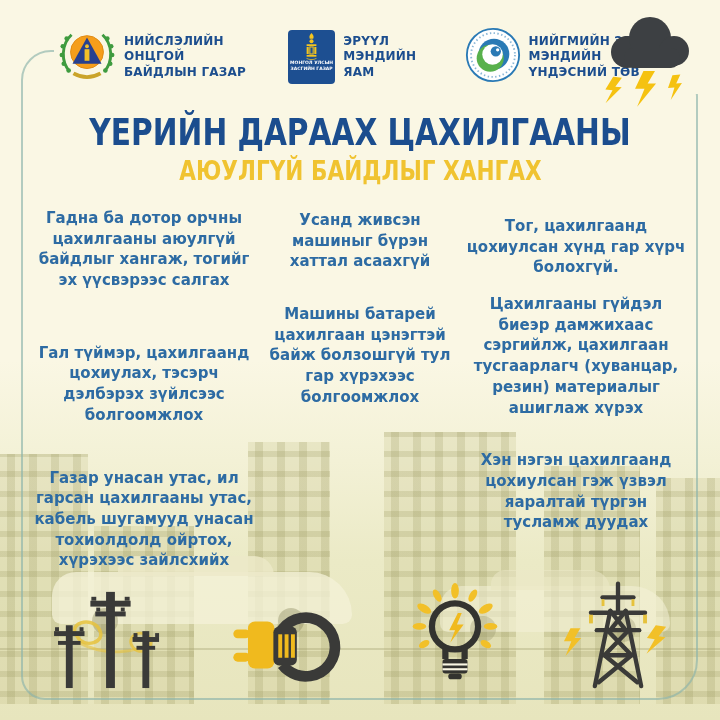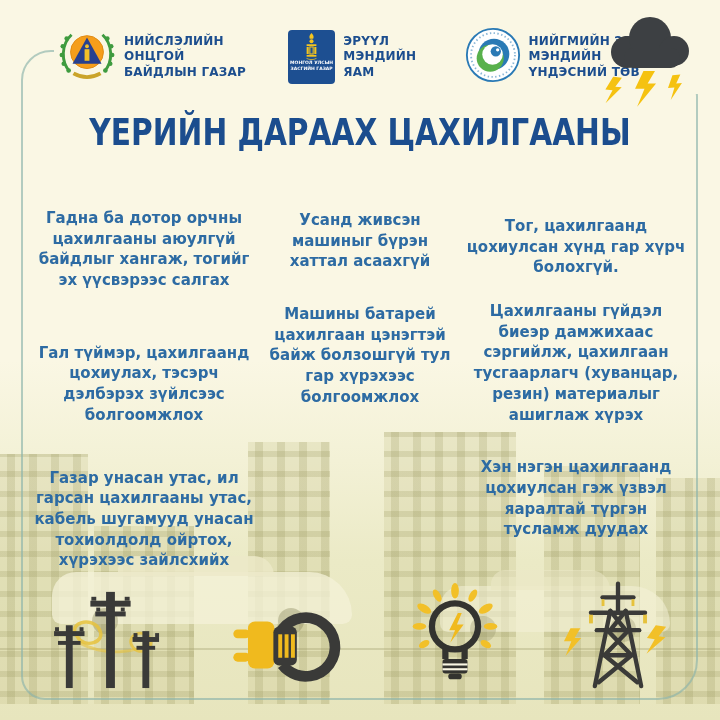--- a/index.html
+++ b/index.html
@@ -39,21 +39,21 @@
   .title1{display:inline-block;font-size:38px;font-weight:800;color:#1b4d8e;
     transform:scaleX(.78);transform-origin:50% 50%;white-space:nowrap;letter-spacing:0;}
   .title2{display:inline-block;font-size:27px;font-weight:800;color:#f0c330;
     transform:scaleX(.8);transform-origin:50% 50%;white-space:nowrap;margin-top:1px;}
   
   .tips{position:absolute;top:194px;left:34px;width:652px;z-index:3;
     display:grid;grid-template-columns:220px 198px 220px;column-gap:7px;}
   .tip{font-size:15px;font-weight:bold;color:#2d6ba3;line-height:1.38;text-align:center;}
   .c1 .tip:nth-child(1){margin-top:14px;} .c1 .tip:nth-child(2){margin-top:52px;} .c1 .tip:nth-child(3){margin-top:42px;}
   .c2 .tip:nth-child(1){margin-top:16px;} .c2 .tip:nth-child(2){margin-top:32px;} .c2 .tip:nth-child(3){margin-top:17px;}
-  .c3 .tip:nth-child(1){margin-top:22px;} .c3 .tip:nth-child(2){margin-top:23px;} .c3 .tip:nth-child(3){margin-top:32px;}
+  .c3 .tip:nth-child(1){margin-top:22px;} .c3 .tip:nth-child(2){margin-top:16px;} .c3 .tip:nth-child(3){margin-top:32px;}
   
   .icons{position:absolute;left:46px;right:46px;bottom:26px;height:112px;z-index:3;
     display:flex;justify-content:space-between;align-items:flex-end;}
 </style>
 </head>
 <body>
 
 <div class="page">
 
   <div class="sky">
@@ -161,20 +161,21 @@
       <g fill="#f5c211">
         <path transform="translate(6,68) scale(.8) rotate(6)" d="M9 0 L20 0 L13 12 L21 12 L3 34 L10 17 L1 17 Z"></path>
         <path transform="translate(34,63) scale(1.05)" d="M9 0 L20 0 L13 12 L21 12 L3 34 L10 17 L1 17 Z"></path>
         <path transform="translate(66,68) scale(.72) rotate(-6)" d="M9 0 L20 0 L13 12 L21 12 L3 34 L10 17 L1 17 Z"></path>
       </g>
     </svg>
   </div>
 
   <div class="titlewrap">
     <div><span class="title1">ҮЕРИЙН ДАРААХ ЦАХИЛГААНЫ</span></div>
+    <div><span class="title2">АЮУЛГҮЙ БАЙДЛЫГ ХАНГАХ</span></div>
   </div>
 
   <main class="tips">
     <div class="c1">
       <div class="tip">Гадна ба дотор орчны цахилгааны аюулгүй байдлыг хангаж, тогийг эх үүсвэрээс салгах</div>
       <div class="tip">Гал түймэр, цахилгаанд цохиулах, тэсэрч дэлбэрэх зүйлсээс болгоомжлох</div>
       <div class="tip">Газар унасан утас, ил гарсан цахилгааны утас, кабель шугамууд унасан тохиолдолд ойртох, хүрэхээс зайлсхийх</div>
     </div>
     <div class="c2">
       <div class="tip">Усанд живсэн машиныг бүрэн хаттал асаахгүй</div>

